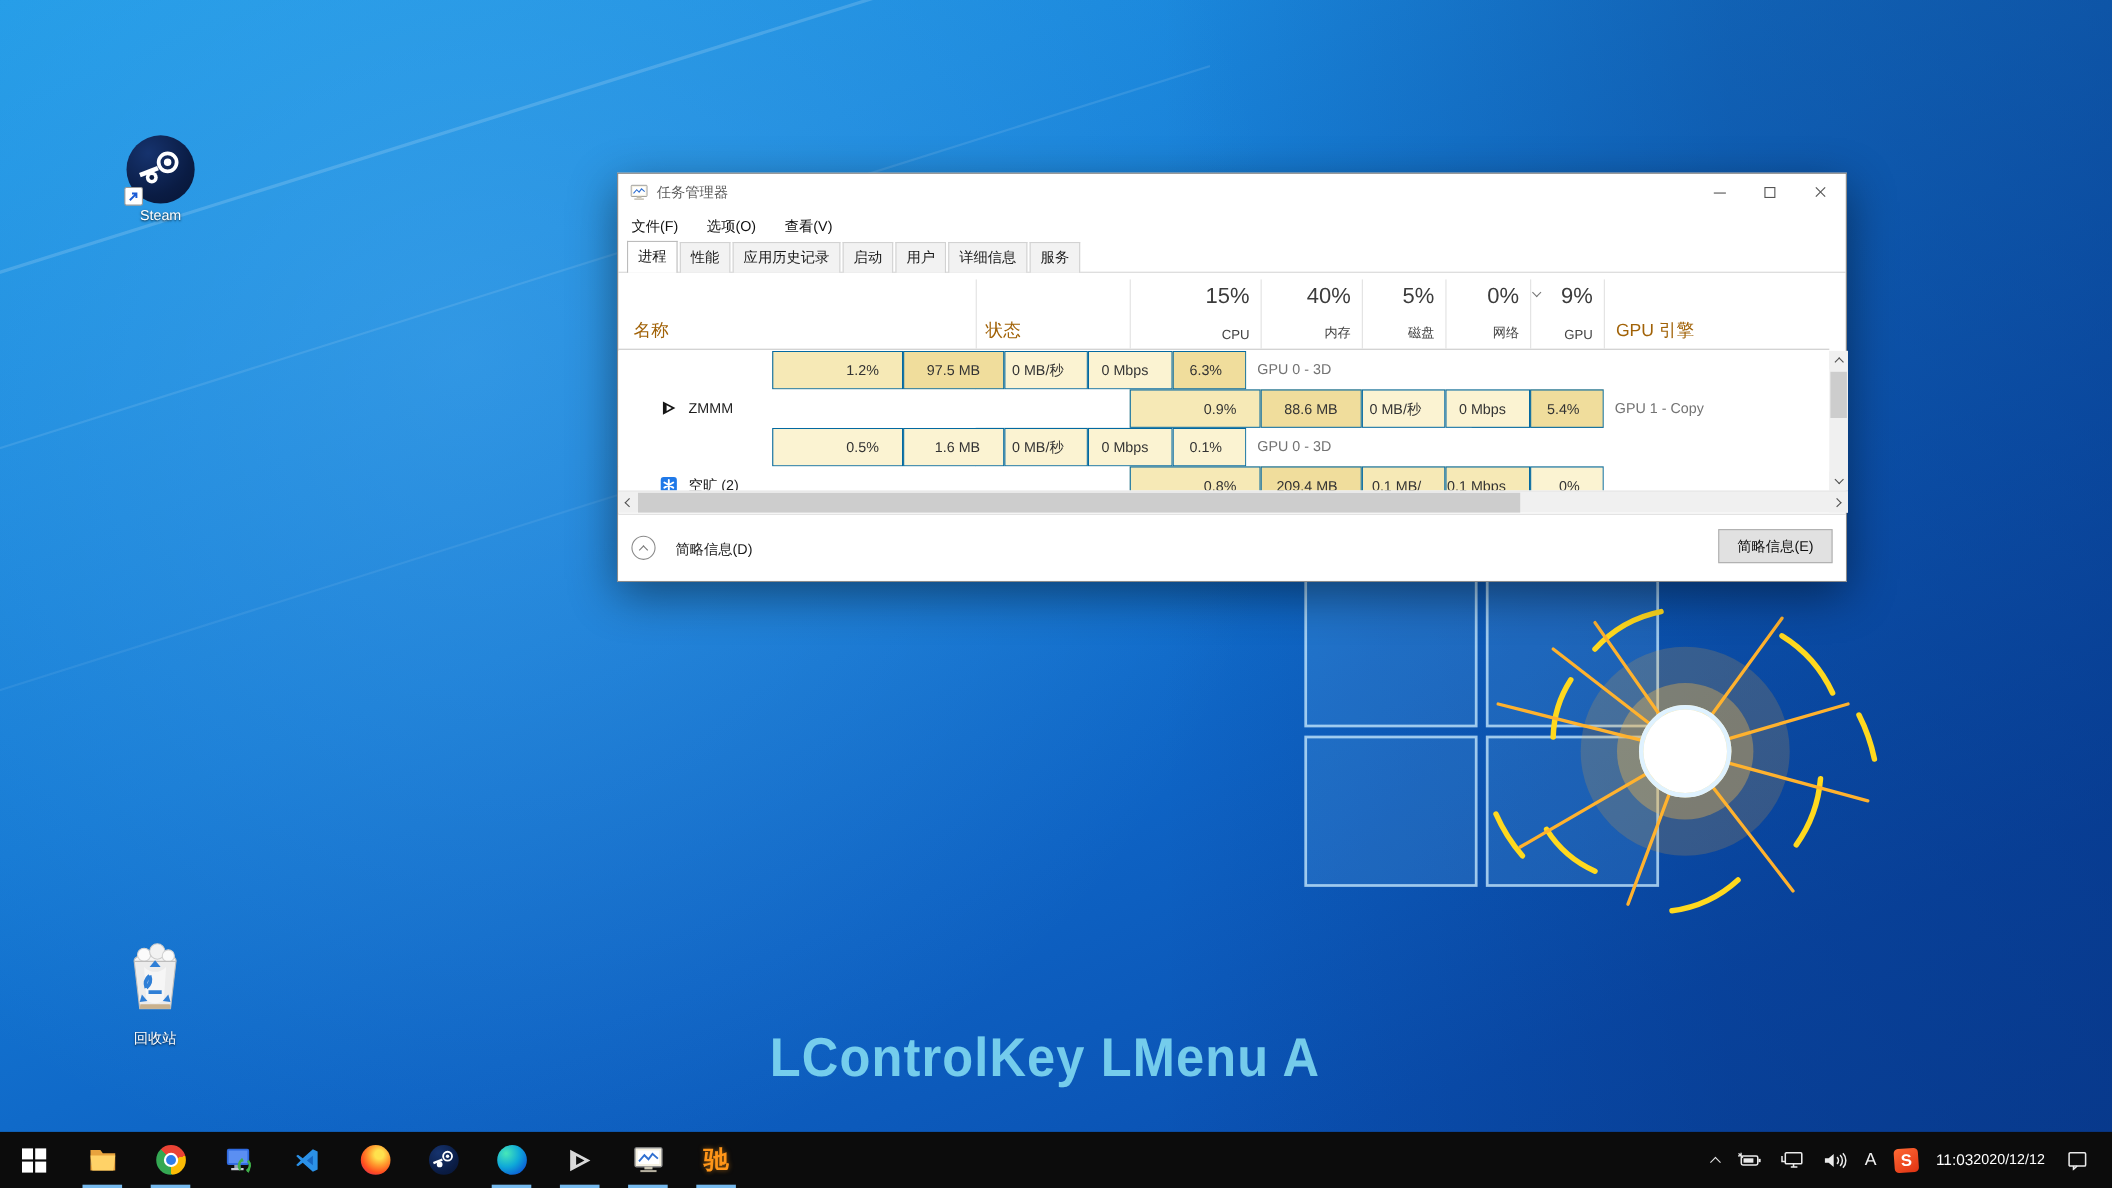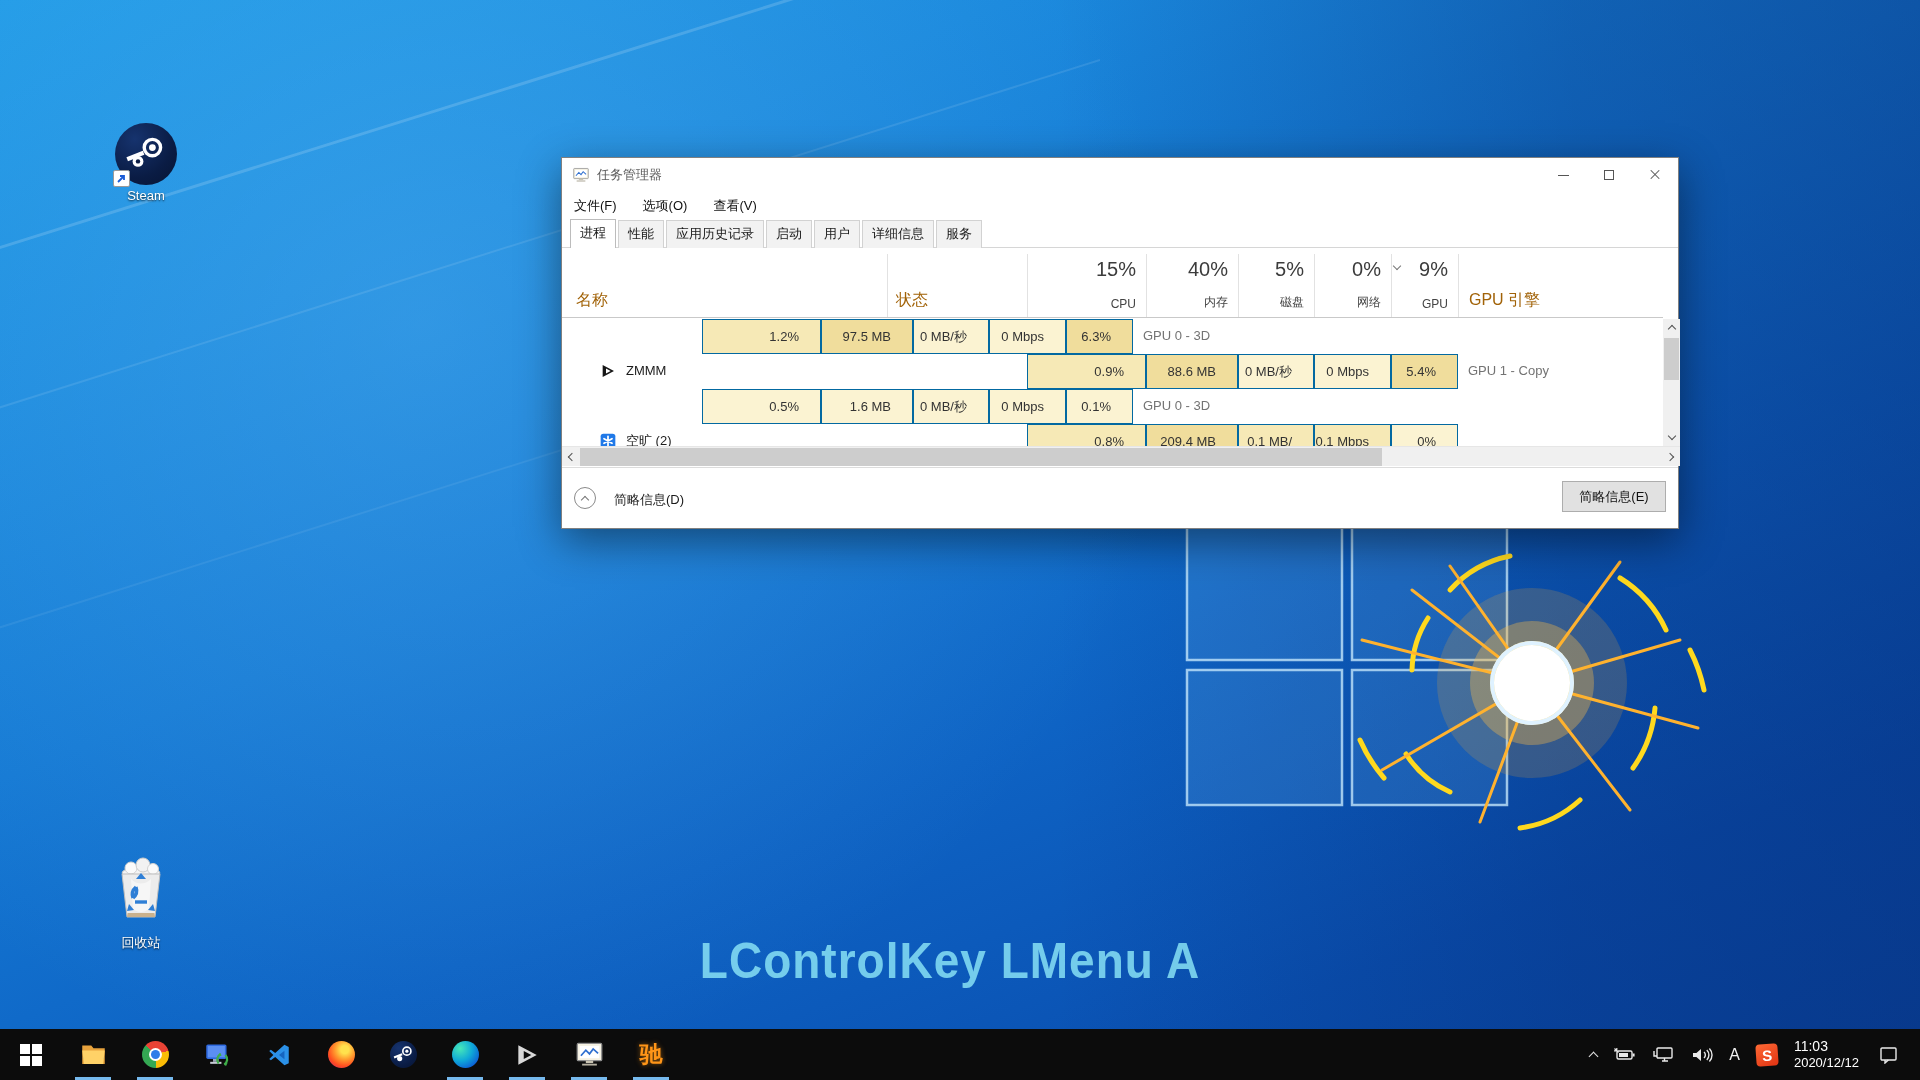--- a/index.html
+++ b/index.html
@@ -112,21 +112,21 @@
   .firefox-ic{background:radial-gradient(circle at 62% 32%,#ffe14d 0 16%,#ff9a2e 40%,#ff4e1f 66%,#c2187c 100%)}
   .edge-ic{background:radial-gradient(circle at 30% 28%,#47e8b8,#0fa9d8 45%,#0c63d6 78%,#123f9e 100%)}
   .steam-ic{position:relative;background:radial-gradient(circle at 32% 26%,#16336e,#0a1c44 66%,#071433 100%)}
   .chi-glyph{font-size:23px;font-weight:bold;color:#ff9518;text-shadow:0 0 5px rgba(255,150,20,.55)}
 
   .tray{margin-left:auto;display:flex;align-items:center;gap:0;padding-right:10px}
   .tray-item{height:51px;display:flex;align-items:center;justify-content:center;padding:0 8px;color:#eaeaea;cursor:default}
   .ime-a{font-size:16px;color:#f2f2f2}
   .sogou{width:22px;height:22px;border-radius:4px;background:linear-gradient(150deg,#ff6a35,#e03212);
          color:#fff;font-weight:bold;font-size:15px;display:flex;align-items:center;justify-content:center;transform:rotate(-4deg)}
-  .clock{display:flex;flex-direction:column;align-items:flex-start;justify-content:center;color:#fff;line-height:1.25}
+  .clock{display:flex;flex-direction:row;align-items:center;justify-content:center;color:#fff;line-height:1.25}
   .clock .tm-time{font-size:14px}
   .clock .tm-date{font-size:13px}
   .tray .chev{border-color:#e5e5e5}
 </style>
 </head>
 <body>
 
 <svg class="abs streaks" viewBox="0 0 1100 700">
   <line x1="-40" y1="260" x2="980" y2="-60" stroke="rgba(255,255,255,.16)" stroke-width="3"></line>
   <line x1="-40" y1="420" x2="1100" y2="60" stroke="rgba(255,255,255,.10)" stroke-width="2"></line>

